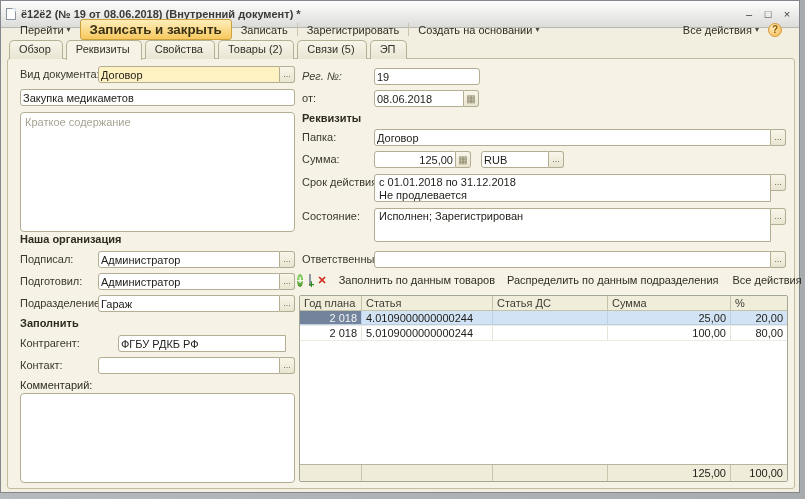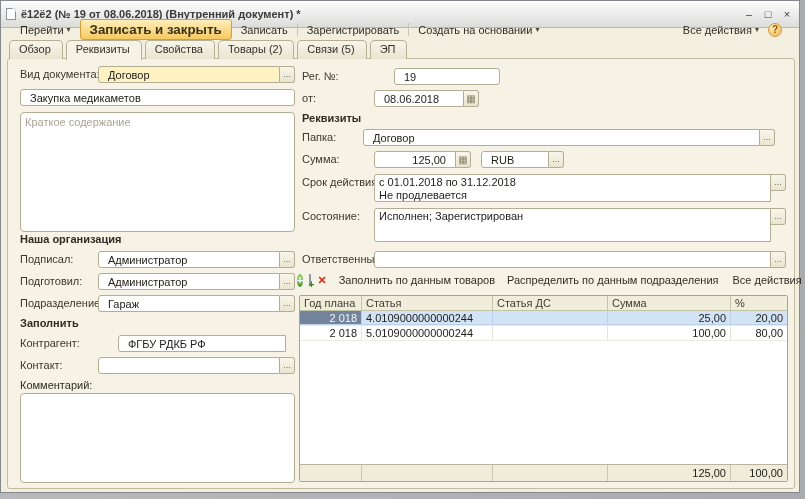--- a/index.html
+++ b/index.html
@@ -32,21 +32,21 @@
   .tab { height:19px; padding:2px 11px 0 9px; border:1px solid #b5b094; border-bottom:none; border-radius:5px 5px 0 0;
     background:linear-gradient(#f7f5ea,#e9e5d2); color:#33312a; white-space:nowrap; }
   .tab.active { background:#f6f3e6; position:relative; z-index:4; height:20px; font-weight:normal; }
 
   
   .panel { position:absolute; left:6px; top:57px; width:788px; height:431px; border:1px solid #c2bda0; border-radius:3px; background:#f6f3e6; z-index:2; }
   .row { position:absolute; display:flex; align-items:flex-start; }
   .lbl { color:#3a382e; line-height:17px; white-space:nowrap; overflow:hidden; flex:0 0 auto; }
   .heading { position:absolute; font-weight:bold; color:#2e2c22; }
 
-  .fld { height:17px; border:1px solid #b3ae93; border-radius:3px; background:#fff; padding:1px 9px; font-family:"Liberation Sans",sans-serif; font-size:11px; color:#1e1d18; }
+  .fld { height:17px; border:1px solid #b3ae93; border-radius:3px; background:#fff; padding:1px 2px; font-family:"Liberation Sans",sans-serif; font-size:11px; color:#1e1d18; }
   .fld.yellow { background:#fff2c2; }
   .multiline { background:#fff; border:1px solid #b3ae93; border-radius:3px; padding:1px 4px; line-height:13px; color:#1e1d18; }
   .sq-btn { width:15px; height:17px; border:1px solid #b3ae93; border-left:none; border-radius:0 3px 3px 0;
     background:linear-gradient(#f9f6ea,#e9e5d0); color:#7a7460; font-size:10px; line-height:13px; text-align:center; flex:0 0 auto; }
   .dots::after { content:"..."; letter-spacing:0; font-size:9px; color:#6f6a56; }
   .glyph-btn { font-size:10px; color:#8a8468; line-height:15px; }
   .attach-left { border-radius:3px 0 0 3px; }
   textarea.area { resize:none; border:1px solid #b3ae93; border-radius:4px; background:#fff; padding:3px 4px; font-family:"Liberation Sans",sans-serif; font-size:11px; color:#1e1d18; }
   textarea.area::placeholder { color:#a8a494; }
 
@@ -174,34 +174,34 @@
       <div class="row" style="left:12px; top:298px;">
         <span class="lbl" style="width:78px;">Контакт:</span>
         <input class="fld" style="width: 182px; border-radius: 3px 0px 0px 3px;" value="">
         <span class="sq-btn dots"></span>
       </div>
 
       <div class="heading" style="left:12px; top:320px; font-weight:normal;">Комментарий:</div>
       <textarea class="area" style="position: absolute; left: 12px; top: 334px; width: 275px; height: 90px;"></textarea>
 
       <div class="row" style="left:294px; top:9px;">
-        <span class="lbl" style="width:92px;">Рег. №:</span>
+        <span class="lbl" style="width:72px;font-style:italic;">Рег. №:</span>
         <input class="fld" style="width: 106px;" value="19">
       </div>
 
       <div class="row" style="left:294px; top:31px;">
         <span class="lbl" style="width:72px;">от:</span>
         <input class="fld" style="width: 90px; border-radius: 3px 0px 0px 3px;" value="08.06.2018">
         <span class="sq-btn glyph-btn">▦</span>
       </div>
 
       <div class="heading" style="left:294px; top:53px;">Реквизиты</div>
 
       <div class="row" style="left:294px; top:70px;">
-        <span class="lbl" style="width:61px;">Папка:</span>
+        <span class="lbl" style="width:72px;">Папка:</span>
         <input class="fld" style="width: 397px; border-radius: 3px 0px 0px 3px;" value="Договор">
         <span class="sq-btn dots"></span>
       </div>
 
       <div class="row" style="left:294px; top:92px;">
         <span class="lbl" style="width:72px;">Сумма:</span>
         <input class="fld" style="width: 82px; text-align: right; border-radius: 3px 0px 0px 3px;" value="125,00">
         <span class="sq-btn glyph-btn">▦</span>
         <input class="fld" style="width: 68px; margin-left: 10px; border-radius: 3px 0px 0px 3px;" value="RUB">
         <span class="sq-btn dots"></span>

